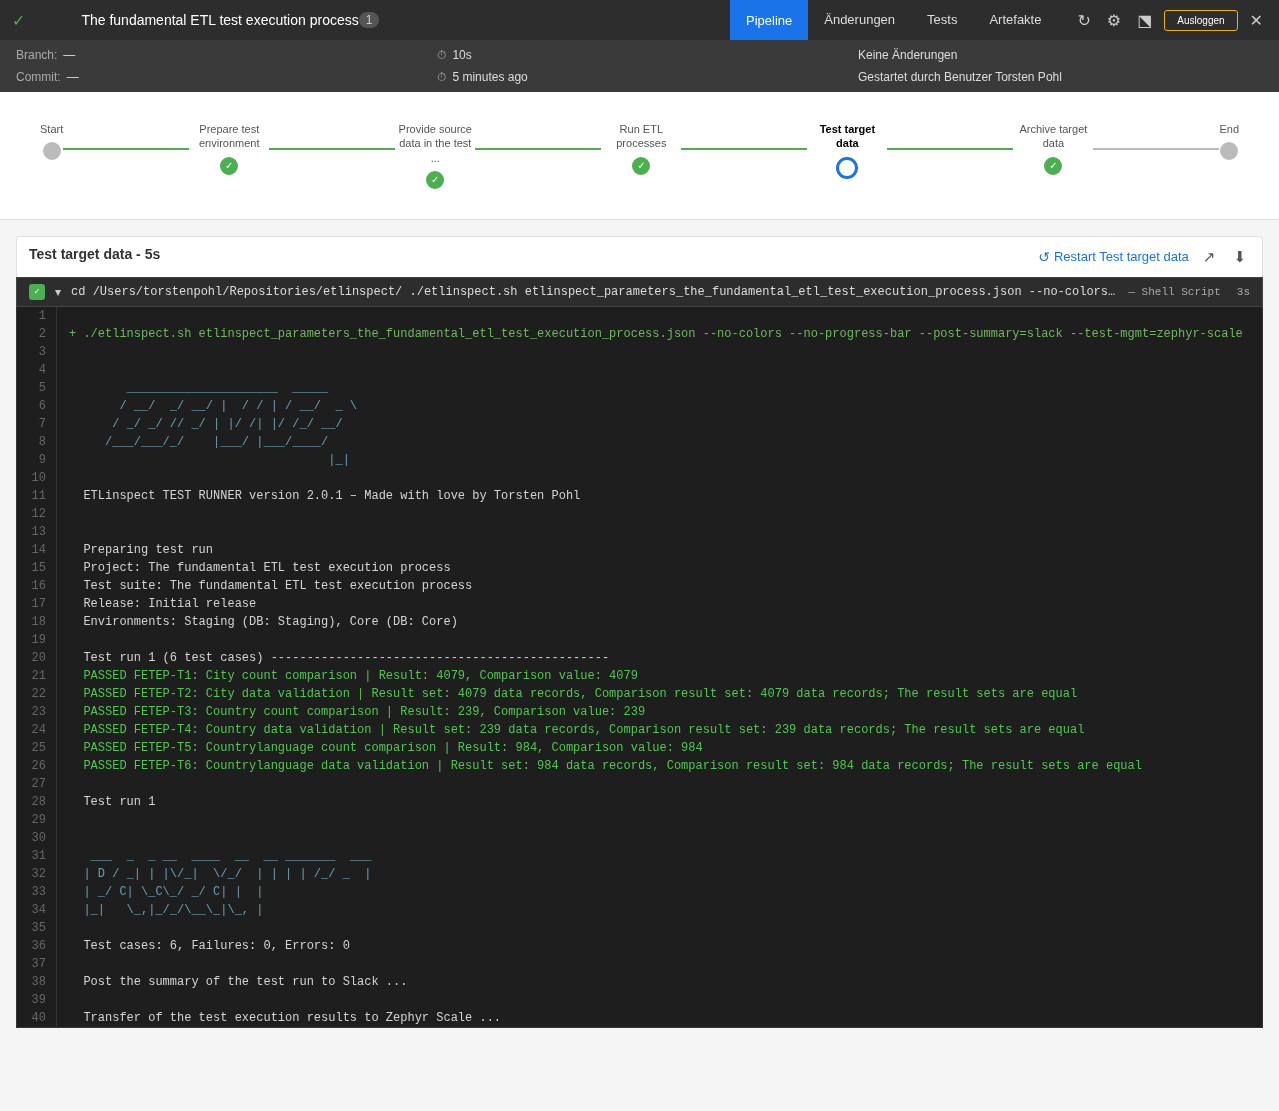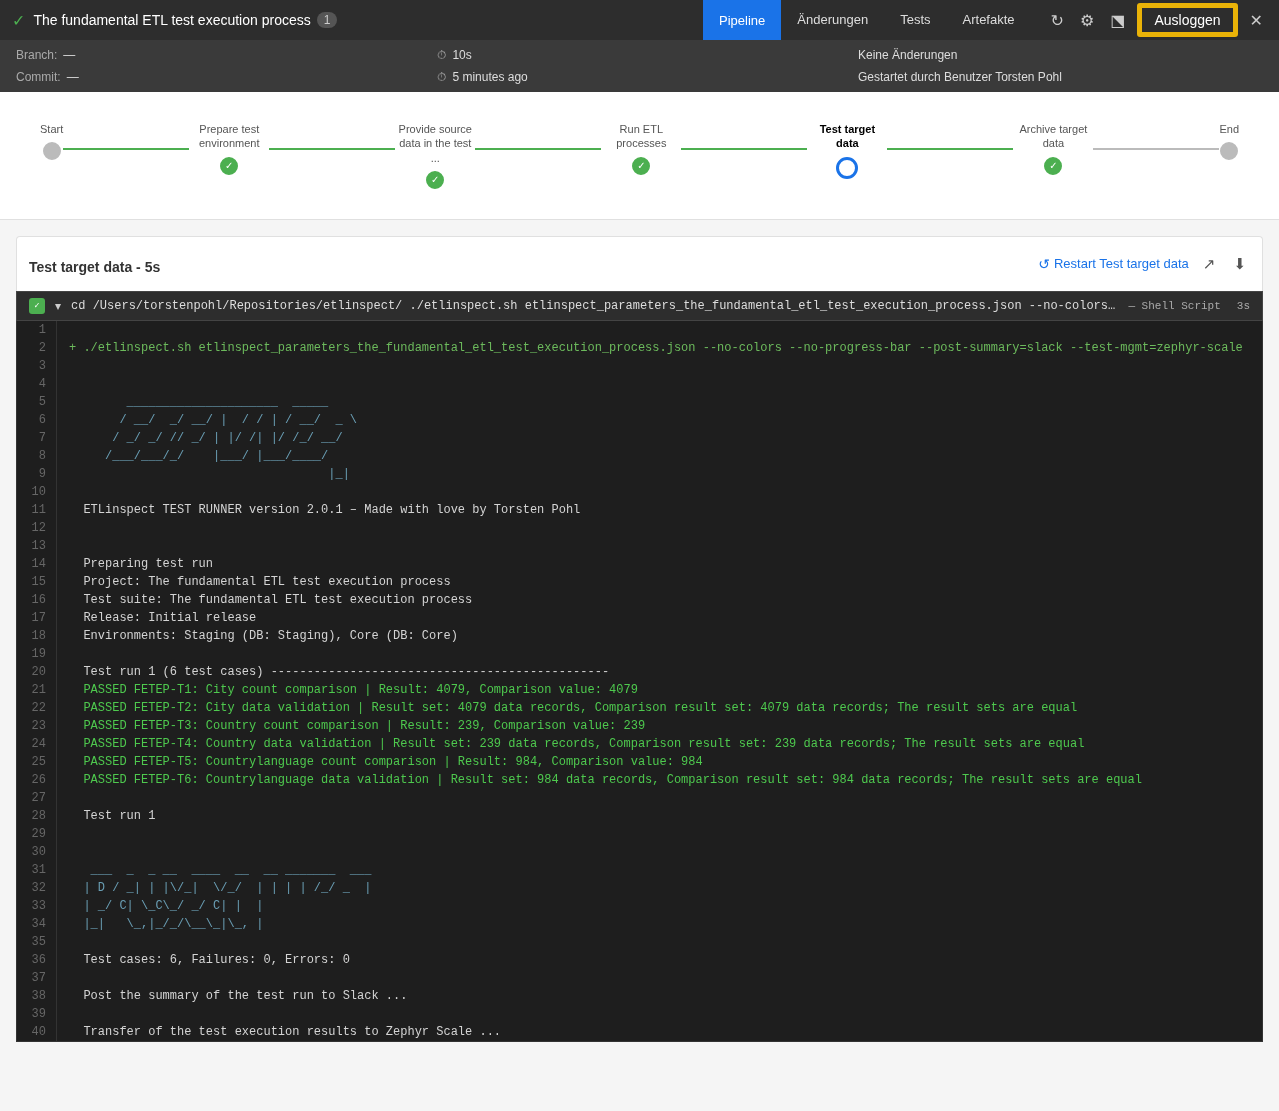--- a/index.html
+++ b/index.html
@@ -11,24 +11,25 @@
       color: #fff;
       display: flex;
       align-items: center;
       padding: 0 12px;
       height: 40px;
       gap: 8px;
     }
     .header-title {
       display: flex;
       align-items: center;
-      gap: 6px;
+      gap: 0;
       flex: 1;
       color: #fff;
       font-size: 14px;
+      margin-left: 48px;
     }
     .check-icon { color: #4caf50; font-size: 16px; }
     .build-number {
       background: #555;
       border-radius: 10px;
       padding: 1px 7px;
       font-size: 12px;
       color: #ccc;
     }
     .header-tabs {
@@ -62,26 +63,26 @@
       color: #ccc;
       cursor: pointer;
       font-size: 16px;
       padding: 4px;
       display: flex;
       align-items: center;
       justify-content: center;
     }
     .ausloggen-btn {
       background: none;
-      border: 5px solid #eab308;
+      border: 1px solid #eab308;
       color: #fff;
       padding: 4px 12px;
       border-radius: 3px;
       cursor: pointer;
-      font-size: 14px;
+      font-size: 10px;
     }
 
     
     .meta-bar {
       background: #3a3a3a;
       color: #ccc;
       padding: 8px 16px;
       display: grid;
       grid-template-columns: 1fr 1fr 1fr;
       gap: 8px 16px;
@@ -143,23 +144,23 @@
     .step-connector.done { background: #4caf50; }
 
     
     .content-area {
       padding: 16px;
     }
 
     
     .section-header {
       display: flex;
-      align-items: flex-end;
+      align-items: flex-start;
       justify-content: space-between;
-      padding: 16px 12px;
+      padding: 9px 12px;
       background: #fff;
       border: 1px solid #e0e0e0;
       border-bottom: none;
       border-radius: 4px 4px 0 0;
     }
     .section-title {
       font-weight: 600;
       font-size: 14px;
     }
     .section-actions {

